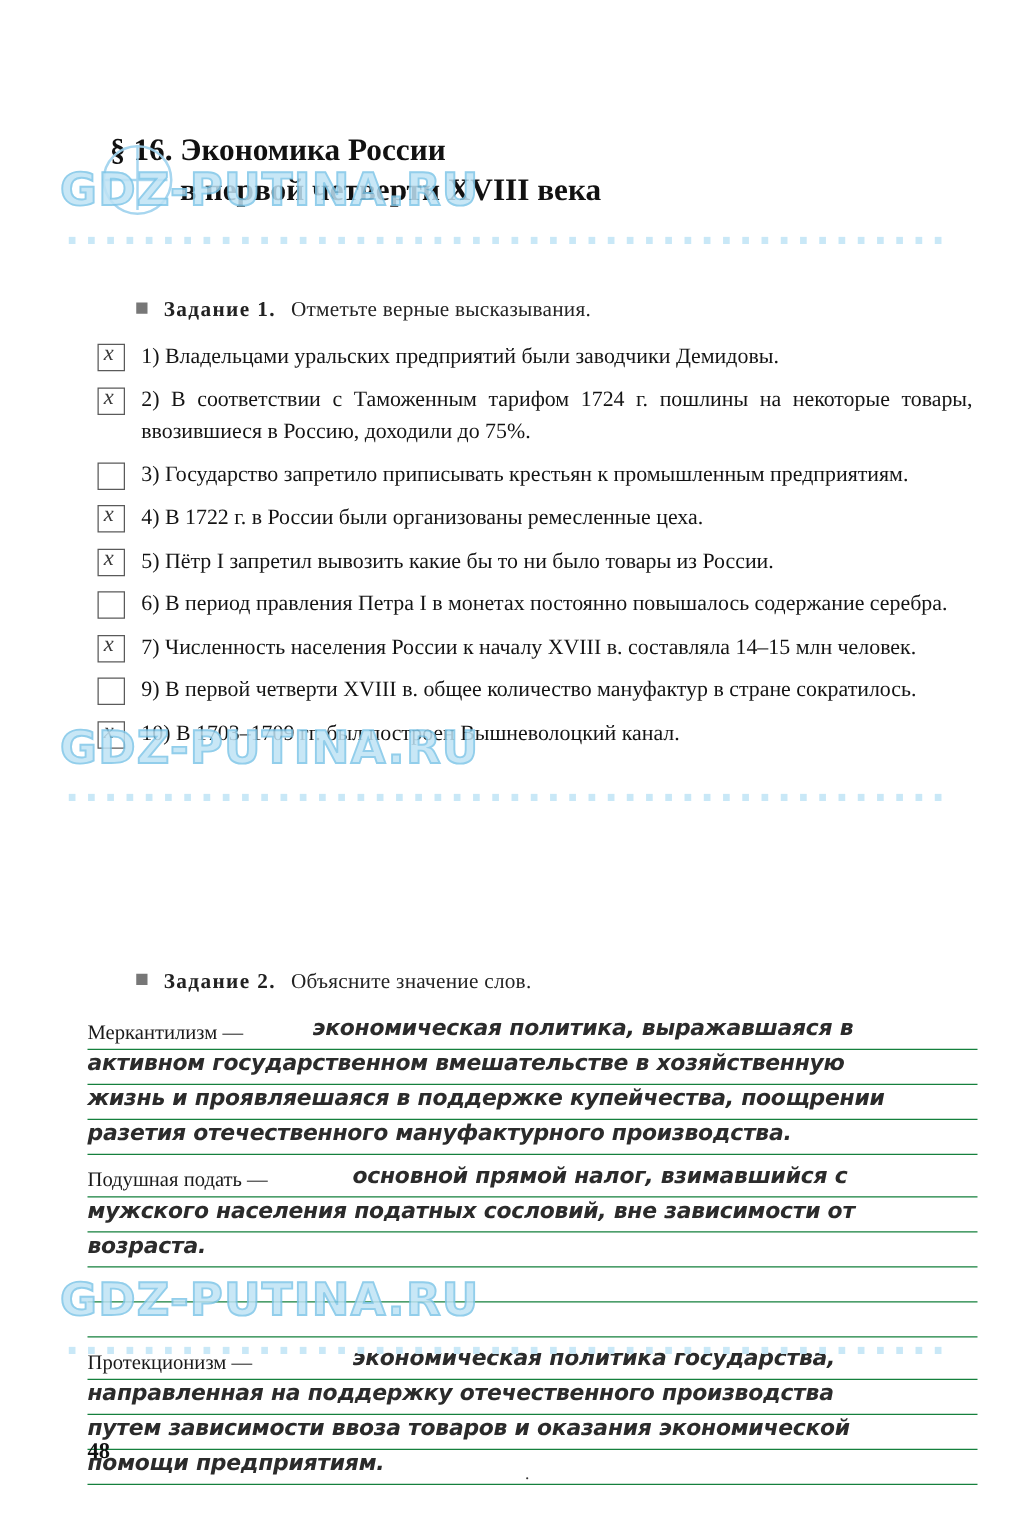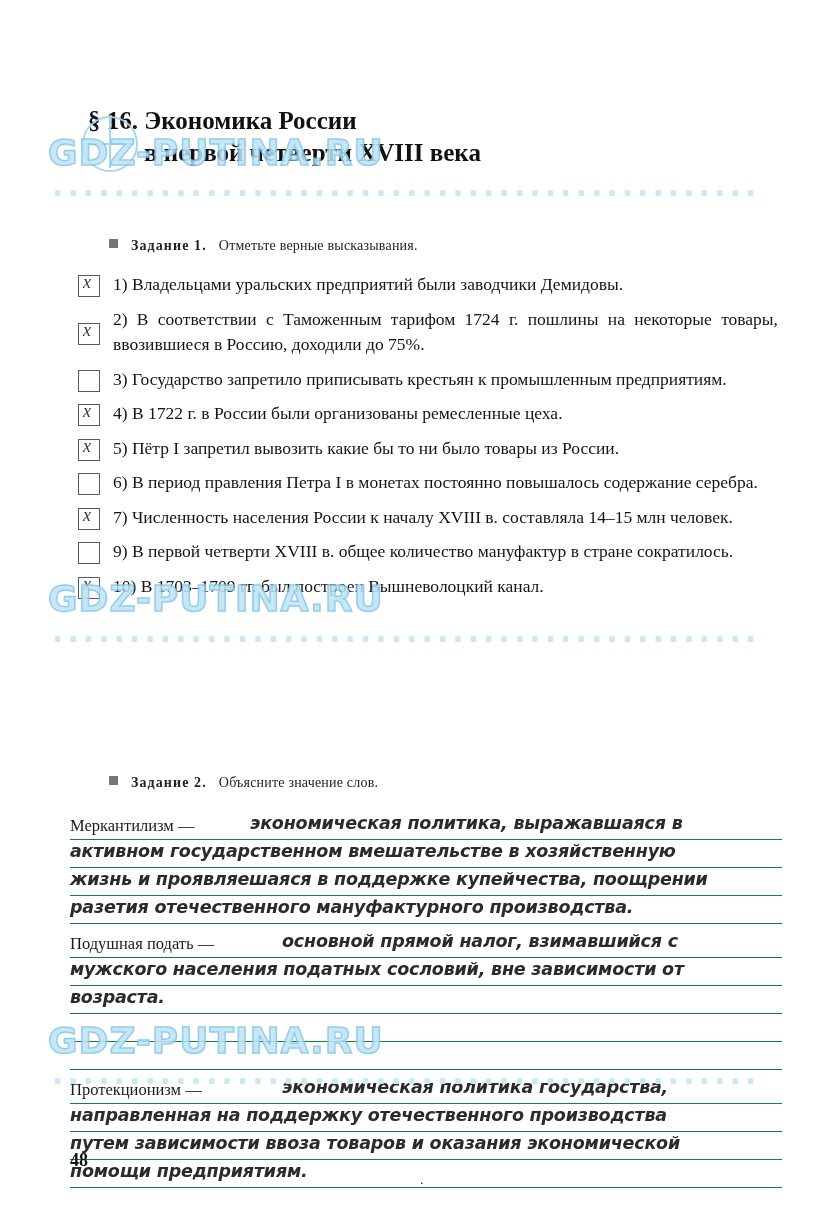--- a/index.html
+++ b/index.html
@@ -32,21 +32,21 @@
     font-size: 25px;
     line-height: 32px;
     color: #111;
   }
   .heading .line1 { display: block; }
   .heading .line2 { display: block; padding-left: 56px; }
 
   
   .task-label {
     position: absolute;
-    font-size: 14px;
+    font-size: 17px;
     letter-spacing: .6px;
     color: #222;
     padding-left: 21px;
   }
   .task-label .bullet {
     display: inline-block;
     width: 9px;
     height: 9px;
     background: #777;
     margin-right: 13px;
@@ -63,21 +63,21 @@
 
   
   .statements {
     position: absolute;
     left: 78px;
     top: 272px;
     width: 700px;
   }
   .st-row {
     display: flex;
-    align-items: center;
+    align-items: flex-start;
     margin-bottom: 9px;
   }
   .chk {
     flex: 0 0 auto;
     width: 20px;
     height: 20px;
     border: 1.4px solid #5a5a5a;
     margin-top: 3px;
     margin-right: 13px;
     position: relative;

